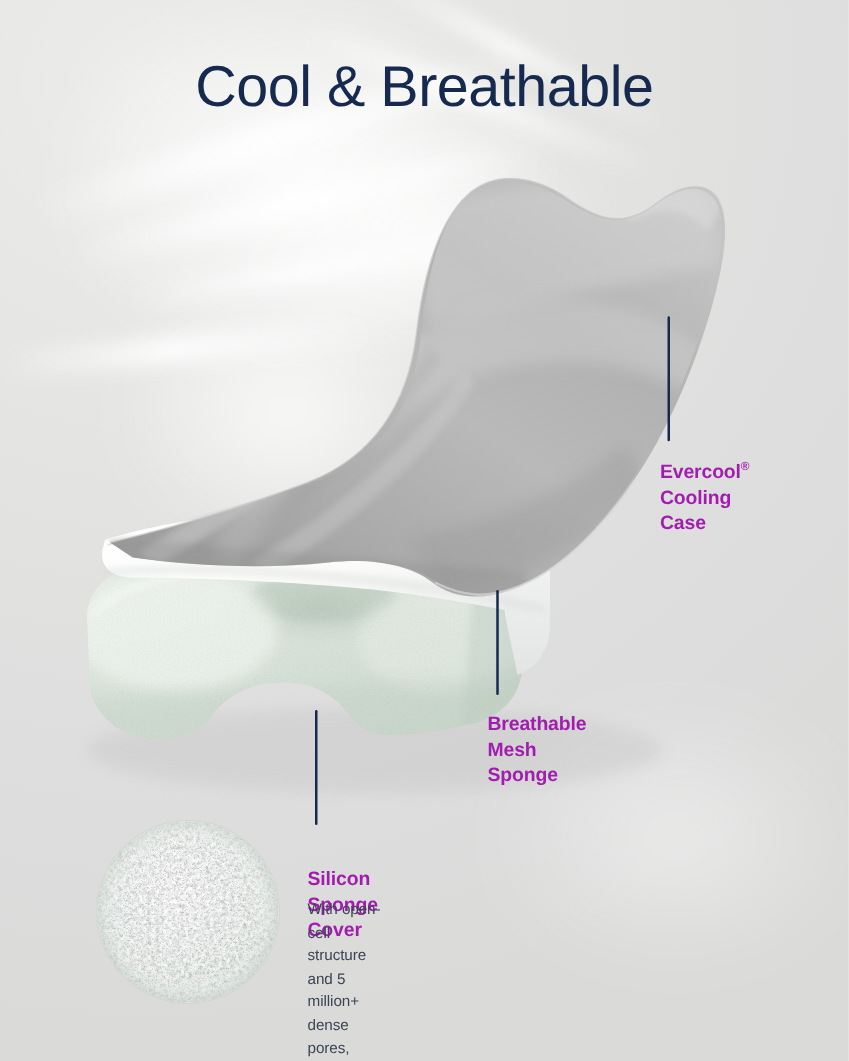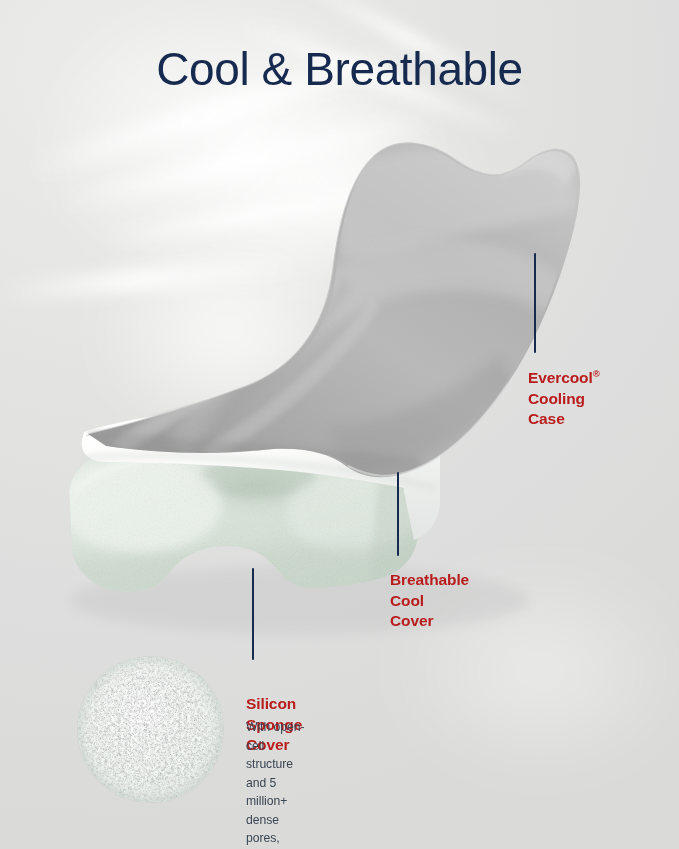--- a/index.html
+++ b/index.html
@@ -86,21 +86,21 @@
   
   .callout { position: absolute; z-index: 7; }
   .leader {
     position: absolute;
     width: 2px;
     background: #152a4e;
     border-radius: 1px;
   }
   .label {
     position: absolute;
-    color: #b91c1c;
+    color: #a21caf;
     font-size: 15.5px;
     font-weight: 700;
     line-height: 1.33;
     white-space: pre-line;
     letter-spacing: -0.1px;
   }
   .label .reg {
     font-size: 9.5px;
     vertical-align: super;
     font-weight: 700;
@@ -390,21 +390,21 @@
   </div>
 
   <div class="callout" id="co-case">
     <div class="leader"></div>
     <div class="label"><span>Evercool</span><span class="reg">®</span><br><span>Cooling Case</span></div>
   </div>
 
   <div class="callout" id="co-mesh">
     <div class="leader"></div>
     <div class="label">Breathable
-Cool Cover</div>
+Mesh Sponge</div>
   </div>
 
   <div class="callout" id="co-core">
     <div class="leader"></div>
     <div class="label">Silicon Sponge Cover</div>
     <div class="body-text">With open-cell structure
 and 5 million+ dense pores,
 it ensures continuous airflow.</div>
   </div>
 

